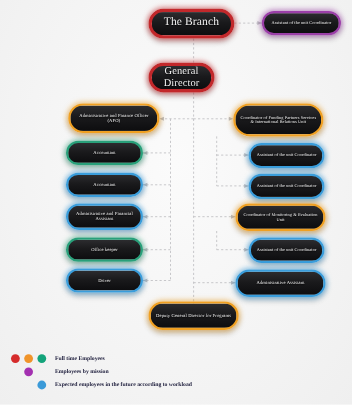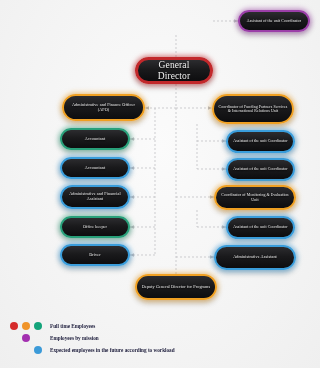--- a/index.html
+++ b/index.html
@@ -141,26 +141,29 @@
       <polygon points="130,227 134,225.2 134,228.8"></polygon>
       <polygon points="130,255 134,253.2 134,256.8"></polygon>
       <polygon points="226,141 222,139.2 222,142.8"></polygon>
       <polygon points="226,169 222,167.2 222,170.8"></polygon>
       <polygon points="214,197 210,195.2 210,198.8"></polygon>
       <polygon points="226,227 222,225.2 222,228.8"></polygon>
       <polygon points="214,257 210,255.2 210,258.8"></polygon>
     </g>
   </svg>
 
+  <div class="node c-red sz-xl" style="left:135px; top:8px; width:78px; height:27px;">
+    <span class="lbl">The Branch</span>
+  </div>
 
   <div class="node c-purple sz-xs" style="left:238px; top:10px; width:72px; height:22px;">
     <span class="lbl">Assistant of the unit Coordinator</span>
   </div>
 
-  <div class="node c-red sz-lg" style="left:135px; top:57px; width:78px; height:27px;">
+  <div class="node c-red sz-lg" style="left:135px; top:57px; width:60px; height:27px;">
     <span class="lbl">General Director</span>
   </div>
 
   <div class="node c-orange sz-sm" style="left:62px; top:94px; width:83px; height:27px;">
     <span class="lbl">Administrative and Finance Officer (AFO)</span>
   </div>
 
   <div class="node c-green sz-sm" style="left:60px; top:128px; width:70px; height:22px;">
     <span class="lbl">Accountant</span>
   </div>

